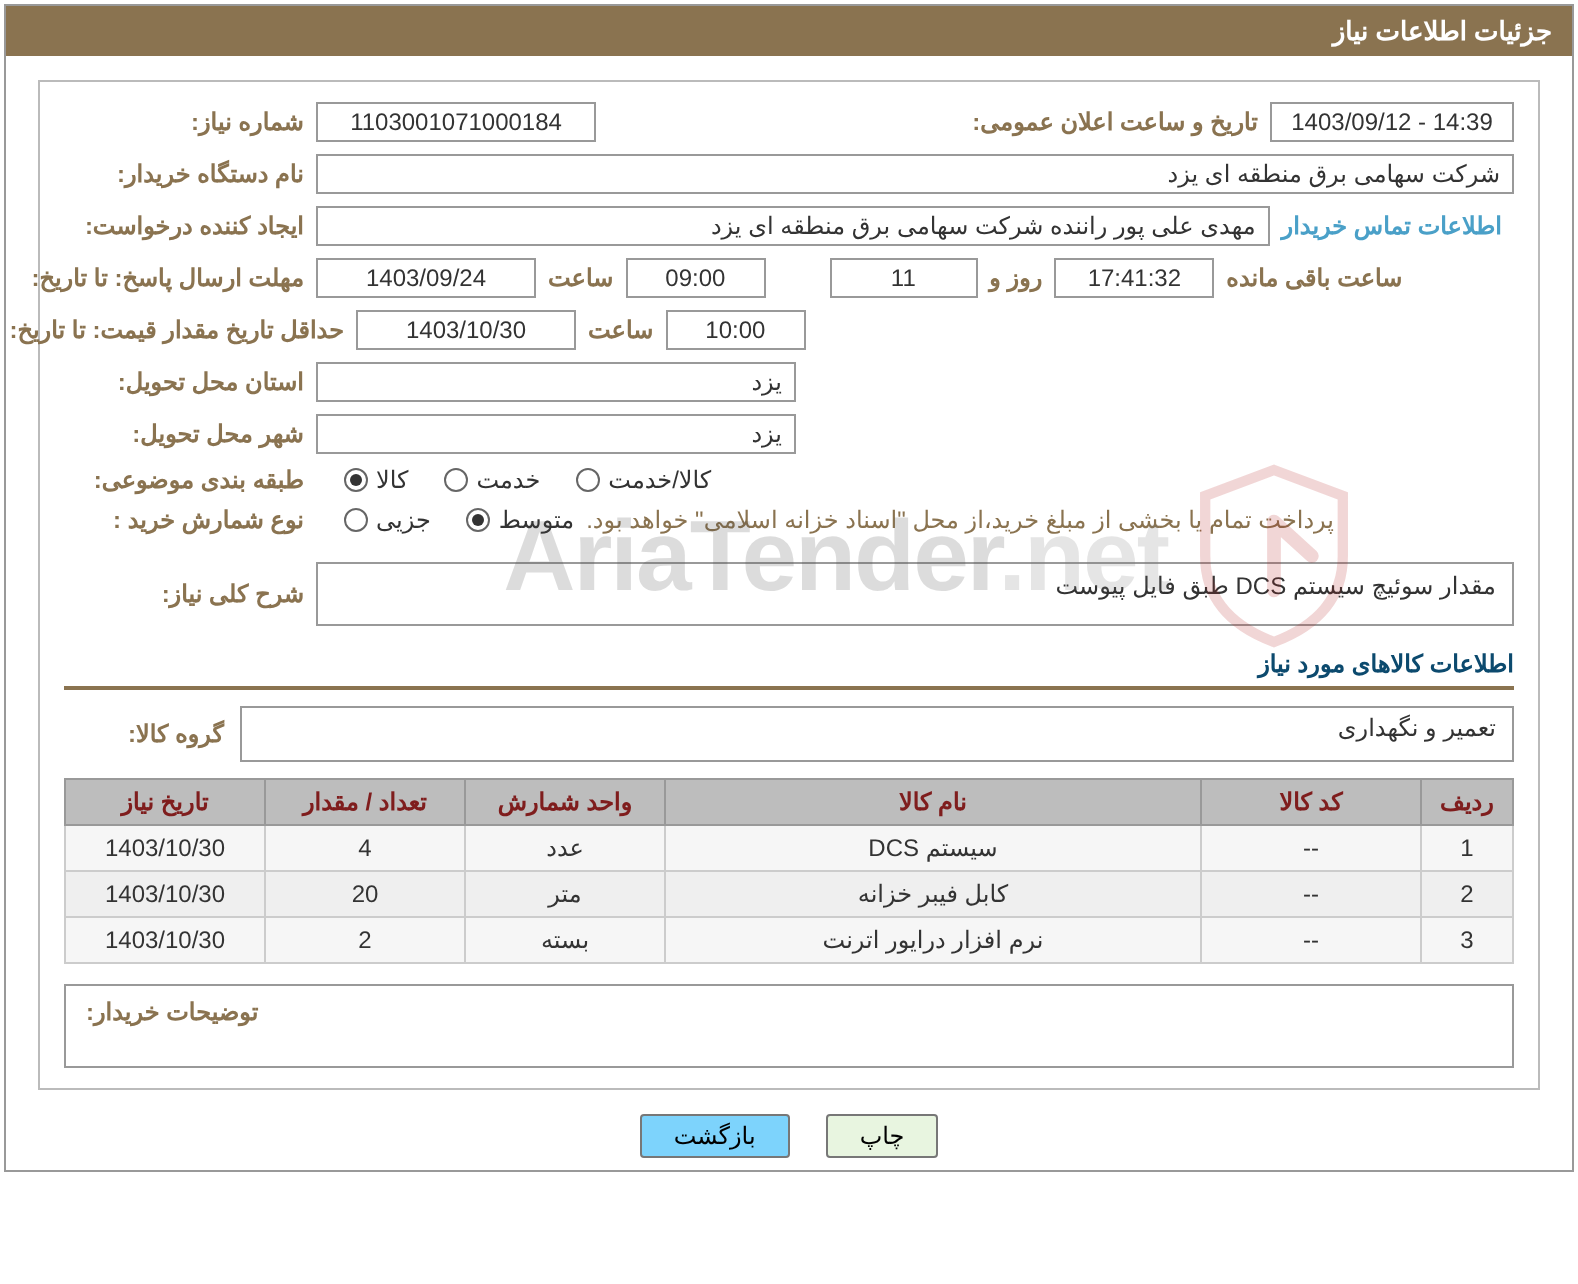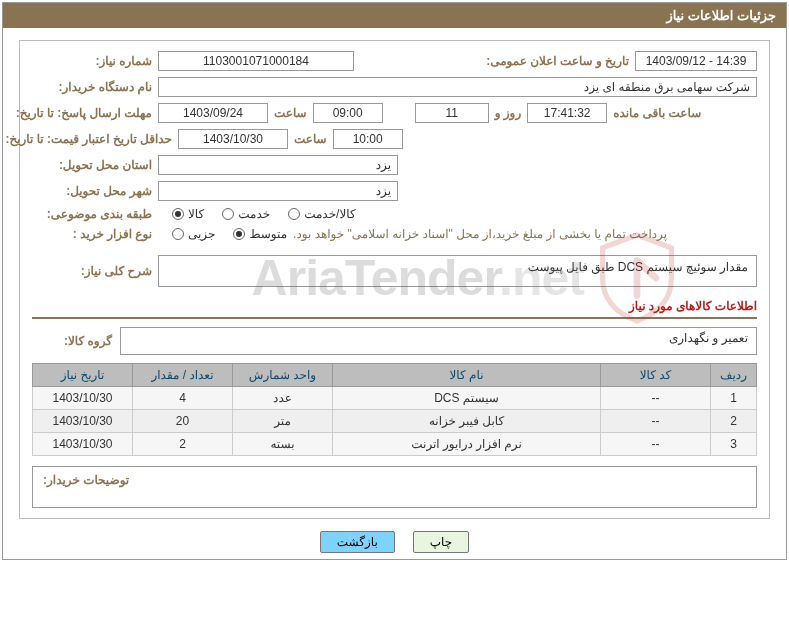--- a/index.html
+++ b/index.html
@@ -98,21 +98,21 @@
   content: "";
   width: 6px; height: 6px;
   background: #333;
   border-radius: 50%;
 }
 .note {
   color: #8a7350;
   font-size: 12px;
 }
 .section-label {
-  color: #b91c1c;
+  color: #0c4a6e;
   font-weight: bold;
   text-align: right;
   margin: 12px 0 6px 0;
   font-size: 12px;
 }
 .underline-row {
   border-bottom: 2px solid #8a7350;
   padding-bottom: 4px;
 }
 .desc-field {
@@ -138,22 +138,22 @@
 table.items {
   width: 100%;
   border-collapse: collapse;
   margin-top: 6px;
   font-size: 12px;
 }
 table.items th {
   background: #bdbdbd;
   border: 1px solid #999;
   padding: 4px 6px;
-  font-weight: normal;
-  color: #0c4a6e;
+  font-weight: bold;
+  color: #7f1d1d;
 }
 table.items td {
   border: 1px solid #ccc;
   padding: 4px 6px;
   text-align: center;
   background: #f6f6f6;
 }
 table.items tr:nth-child(even) td {
   background: #efefef;
 }
@@ -217,46 +217,51 @@
   <div class="wm-text"><span>AriaTender</span><span class="net">.net</span></div>
 </div>
 
 <div class="outer-frame">
   <div class="title-bar">جزئیات اطلاعات نیاز</div>
   <div class="content">
     <div class="inner-panel">
 
       <div class="row">
         <span class="label label-w">شماره نیاز:</span>
-        <span class="field" style="width:196px">1103001071000184</span>
+        <span class="field" style="width:140px">1103001071000184</span>
         <span style="flex:1"></span>
         <span class="label">تاریخ و ساعت اعلان عمومی:</span>
         <span class="field" style="width:122px">14:39 - 1403/09/12</span>
       </div>
 
       <div class="row">
         <span class="label label-w">نام دستگاه خریدار:</span>
         <span class="field field-full">شرکت سهامی برق منطقه ای یزد</span>
       </div>
 
+      <div class="row">
+        <span class="label label-w">ایجاد کننده درخواست:</span>
+        <span class="field field-full">مهدی علی پور راننده شرکت سهامی برق منطقه ای یزد</span>
+        <span class="contact-link">اطلاعات تماس خریدار</span>
+      </div>
 
       <div class="row">
         <span class="label label-w">مهلت ارسال پاسخ: تا تاریخ:</span>
         <span class="field field-sm">1403/09/24</span>
         <span class="label">ساعت</span>
         <span class="field field-xs">09:00</span>
         <span style="width:20px"></span>
         <span class="field" style="width:74px">11</span>
         <span class="label">روز و</span>
         <span class="field" style="width:80px">17:41:32</span>
         <span class="label">ساعت باقی مانده</span>
       </div>
 
       <div class="row">
-        <span class="label label-w" style="width:140px">حداقل تاریخ اعتبار قیمت: تا تاریخ:</span>
+        <span class="label label-w" style="width:140px">حداقل تاریخ مقدار قیمت: تا تاریخ:</span>
         <span class="field field-sm">1403/10/30</span>
         <span class="label">ساعت</span>
         <span class="field field-xs">10:00</span>
       </div>
 
       <div class="row">
         <span class="label label-w">استان محل تحویل:</span>
         <span class="field" style="width:240px;justify-content:flex-start">یزد</span>
       </div>
 
@@ -277,21 +282,21 @@
             <span>خدمت</span>
           </div>
           <div class="radio-item">
             <span class="radio-circle"></span>
             <span>کالا/خدمت</span>
           </div>
         </div>
       </div>
 
       <div class="row">
-        <span class="label label-w">نوع افزار خرید :</span>
+        <span class="label label-w">نوع شمارش خرید :</span>
         <div class="radio-row">
           <div class="radio-item">
             <span class="radio-circle"></span>
             <span>جزیی</span>
           </div>
           <div class="radio-item">
             <span class="radio-circle checked"></span>
             <span>متوسط</span>
           </div>
         </div>

